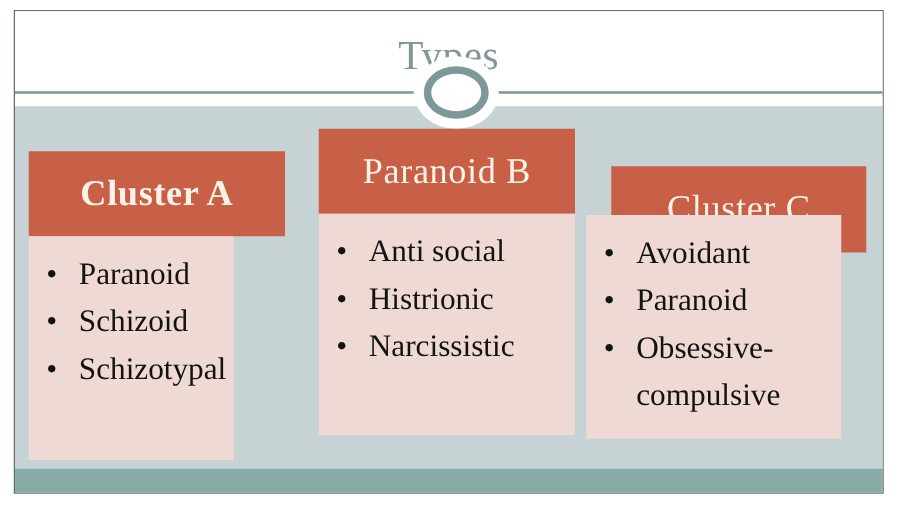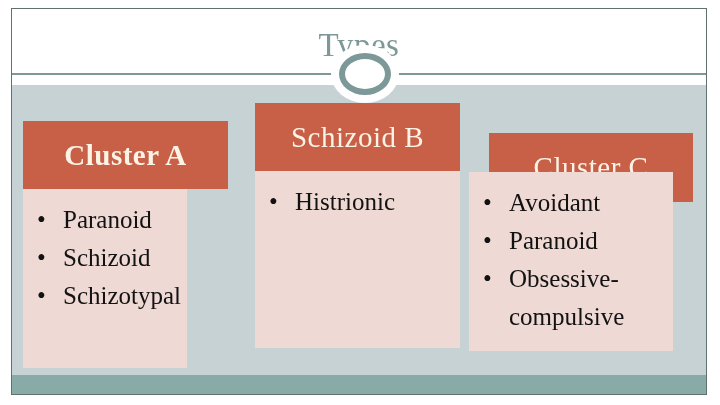--- a/index.html
+++ b/index.html
@@ -131,24 +131,26 @@
 <div class="cluster-header" id="hdrA">
   <span class="hdr-text">Cluster A</span>
 </div>
 <ul class="cluster-list" id="listA">
   <li>Paranoid</li>
   <li>Schizoid</li>
   <li>Schizotypal</li>
 </ul>
 
 <div class="cluster-header" id="hdrB">
-  <span class="hdr-text">Schizoid B</span>
+  <span class="hdr-text">Paranoid B</span>
 </div>
 <ul class="cluster-list" id="listB">
+  <li>Anti social</li>
   <li>Histrionic</li>
+  <li>Narcissistic</li>
 </ul>
 
 <div class="cluster-header" id="hdrC">
   <span class="hdr-text">Cluster C</span>
 </div>
 <ul class="cluster-list" id="listC">
   <li>Avoidant</li>
   <li>Paranoid</li>
   <li>Obsessive-compulsive</li>
 </ul>

